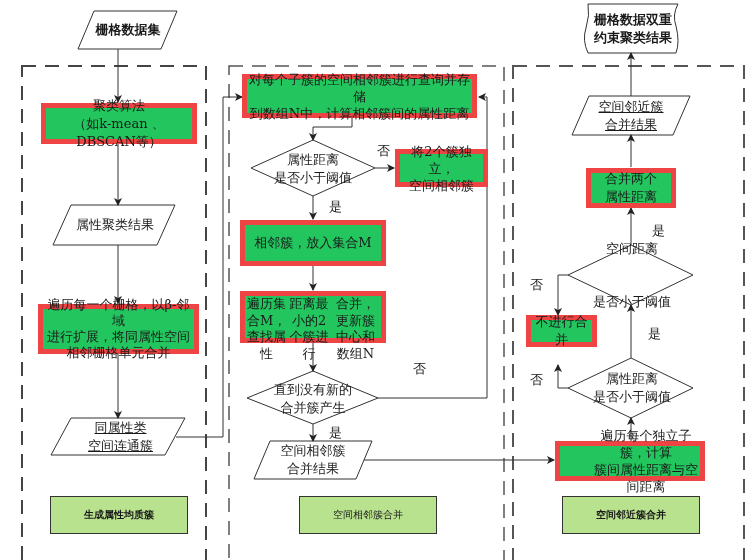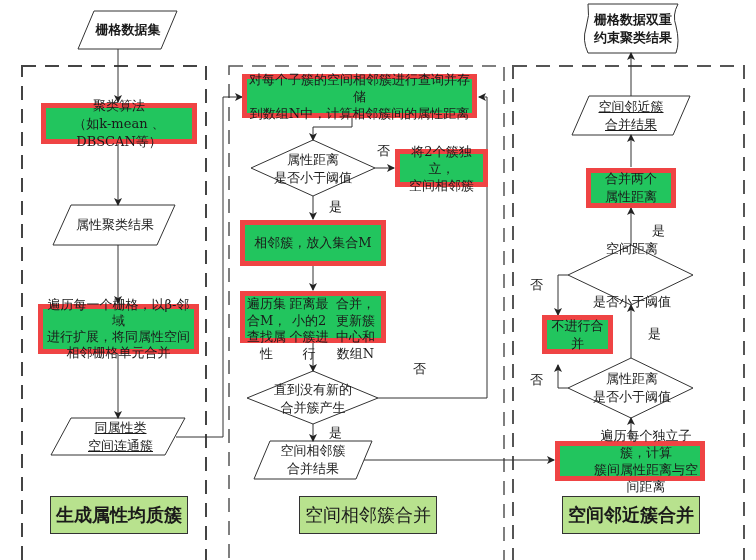--- a/index.html
+++ b/index.html
@@ -2,21 +2,21 @@
 <html><head>
 <meta charset="utf-8">
 <style>
   html, body { margin: 0; padding: 0; background: #ffffff; }
   body { width: 756px; height: 560px; position: relative; overflow: hidden;
          font-family: "DejaVu Serif", "Liberation Serif", serif; color: #1a1a1a; }
   svg.connectors { position: absolute; left: 0; top: 0; width: 756px; height: 560px; }
   .node { position: absolute; display: flex; align-items: center; justify-content: center;
           text-align: center; font-size: 13px; line-height: 18px; box-sizing: border-box; }
   .rect { border: 5px solid #ef4444; background: #22c55e; }
-  .green { border: 1.5px solid #333; background: #b8e28e; font-size: 18px; }
+  .green { border: 1.5px solid #333; background: #b8e28e; font-size: 10px; }
   .shape-text { position: absolute; display: flex; align-items: center; justify-content: center;
                 text-align: center; font-size: 13px; line-height: 18px; }
   .lbl { position: absolute; font-size: 13px; }
   .multi span { display: block; }
 </style>
 </head>
 <body>
 
 <svg class="connectors" viewBox="0 0 756 560">
   <defs>
@@ -139,21 +139,21 @@
 <div class="node rect multi" style="left:586px;top:168px;width:90px;height:40px;flex-direction:column;">
   <span>合并两个</span>
   <span>属性距离</span>
 </div>
 <div class="lbl" style="left:652px;top:222px;">是</div>
 <div class="shape-text multi" style="left:583px;top:256px;width:98px;height:38px;flex-direction:column;gap:35px;">
   <span>空间距离</span>
   <span>是否小于阈值</span>
 </div>
 <div class="lbl" style="left:530px;top:276px;">否</div>
-<div class="node rect" style="left:526px;top:315px;width:71px;height:39px;margin-left:16px;">
+<div class="node rect" style="left:526px;top:315px;width:71px;height:32px;">
     <span>不进行合并</span>
   </div>
 <div class="lbl" style="left:648px;top:325px;">是</div>
 <div class="lbl" style="left:530px;top:371px;">否</div>
 <div class="shape-text multi" style="left:583px;top:369px;width:98px;height:38px;flex-direction:column;">
   <span>属性距离</span>
   <span>是否小于阈值</span>
 </div>
 <div class="node rect multi" style="left:555px;top:441px;width:150px;height:40px;flex-direction:column;line-height:17px;padding-left:32px;">
   <span>遍历每个独立子簇，计算</span>

